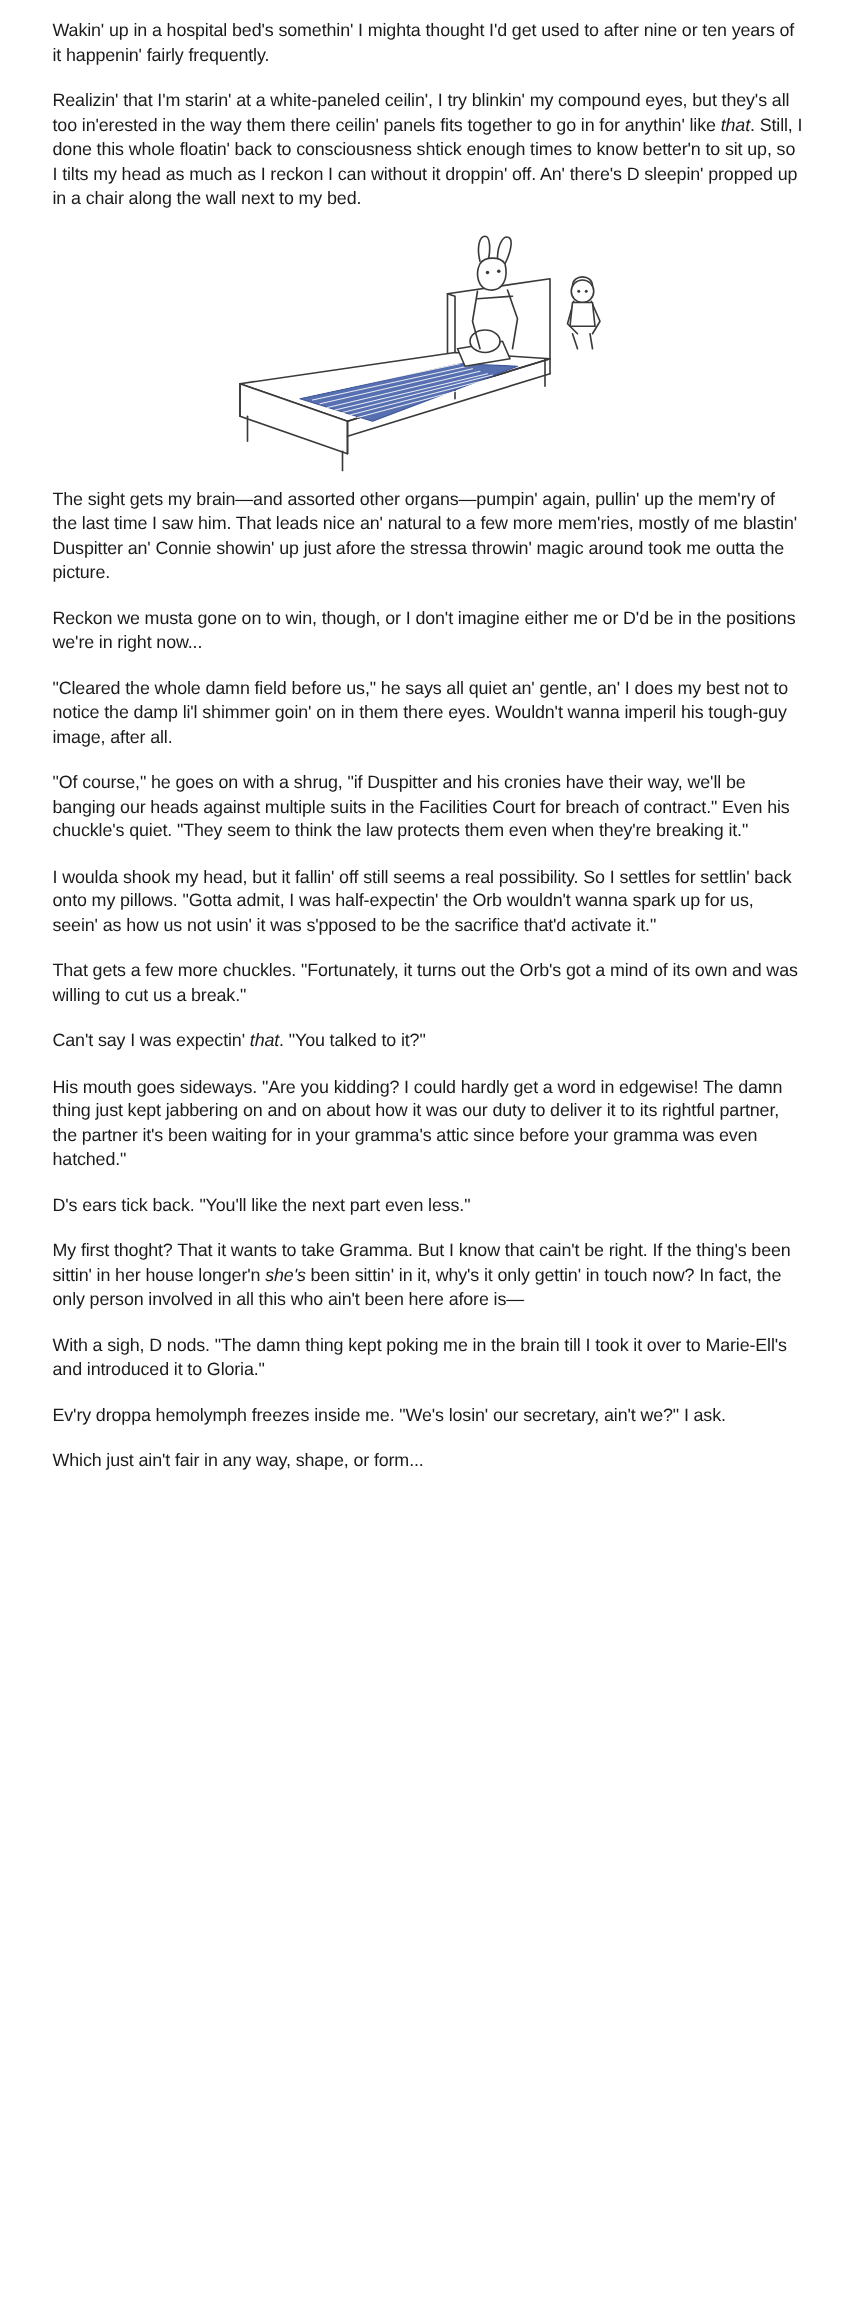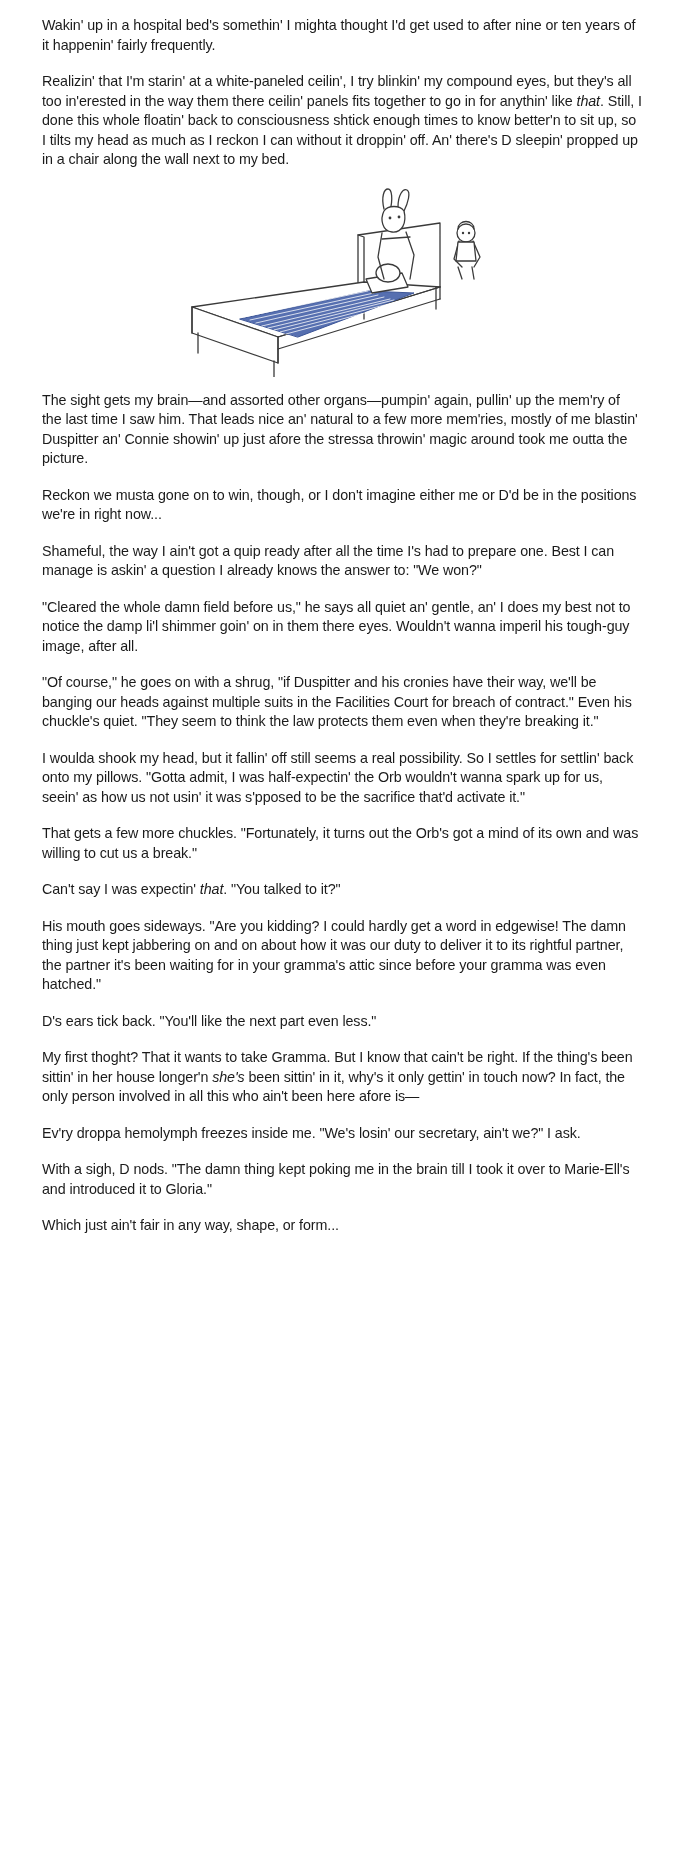--- a/index.html
+++ b/index.html
@@ -104,27 +104,26 @@
           <path d="M280 80 L284 92"></path>
           <path d="M294 80 L296 92"></path>
           <circle cx="285" cy="46" r="1.2" fill="#3a3a3a" stroke="none"></circle>
           <circle cx="291" cy="46" r="1.2" fill="#3a3a3a" stroke="none"></circle>
         </g>
       </svg>
     </div>
 
     <p>The sight gets my brain—and assorted other organs—pumpin' again, pullin' up the mem'ry of the last time I saw him. That leads nice an' natural to a few more mem'ries, mostly of me blastin' Duspitter an' Connie showin' up just afore the stressa throwin' magic around took me outta the picture.</p>
     <p>Reckon we musta gone on to win, though, or I don't imagine either me or D'd be in the positions we're in right now...</p>
-    <p>Shameful, the way I ain't got a quip ready after all the time I's had to prepare one. Best I can manage is askin' a question I already knows the answer to: "We won?"</p>
     <p>"Cleared the whole damn field before us," he says all quiet an' gentle, an' I does my best not to notice the damp li'l shimmer goin' on in them there eyes. Wouldn't wanna imperil his tough-guy image, after all.</p>
     <p>"Of course," he goes on with a shrug, "if Duspitter and his cronies have their way, we'll be banging our heads against multiple suits in the Facilities Court for breach of contract." Even his chuckle's quiet. "They seem to think the law protects them even when they're breaking it."</p>
     <p>I woulda shook my head, but it fallin' off still seems a real possibility. So I settles for settlin' back onto my pillows. "Gotta admit, I was half-expectin' the Orb wouldn't wanna spark up for us, seein' as how us not usin' it was s'pposed to be the sacrifice that'd activate it."</p>
     <p>That gets a few more chuckles. "Fortunately, it turns out the Orb's got a mind of its own and was willing to cut us a break."</p>
     <p>Can't say I was expectin' <em>that</em>. "You talked to it?"</p>
     <p>His mouth goes sideways. "Are you kidding? I could hardly get a word in edgewise! The damn thing just kept jabbering on and on about how it was our duty to deliver it to its rightful partner, the partner it's been waiting for in your gramma's attic since before your gramma was even hatched."</p>
     <p>D's ears tick back. "You'll like the next part even less."</p>
     <p>My first thoght? That it wants to take Gramma. But I know that cain't be right. If the thing's been sittin' in her house longer'n <em>she's</em> been sittin' in it, why's it only gettin' in touch now? In fact, the only person involved in all this who ain't been here afore is—</p>
+    <p>With a sigh, D nods. "The damn thing kept poking me in the brain till I took it over to Marie-Ell's and introduced it to Gloria."</p>
     <p>Ev'ry droppa hemolymph freezes inside me. "We's losin' our secretary, ain't we?" I ask.</p>
-    <p>With a sigh, D nods. "The damn thing kept poking me in the brain till I took it over to Marie-Ell's and introduced it to Gloria."</p>
     <p>Which just ain't fair in any way, shape, or form...</p>
 
   </div>
 </div>
 
 </body></html>

